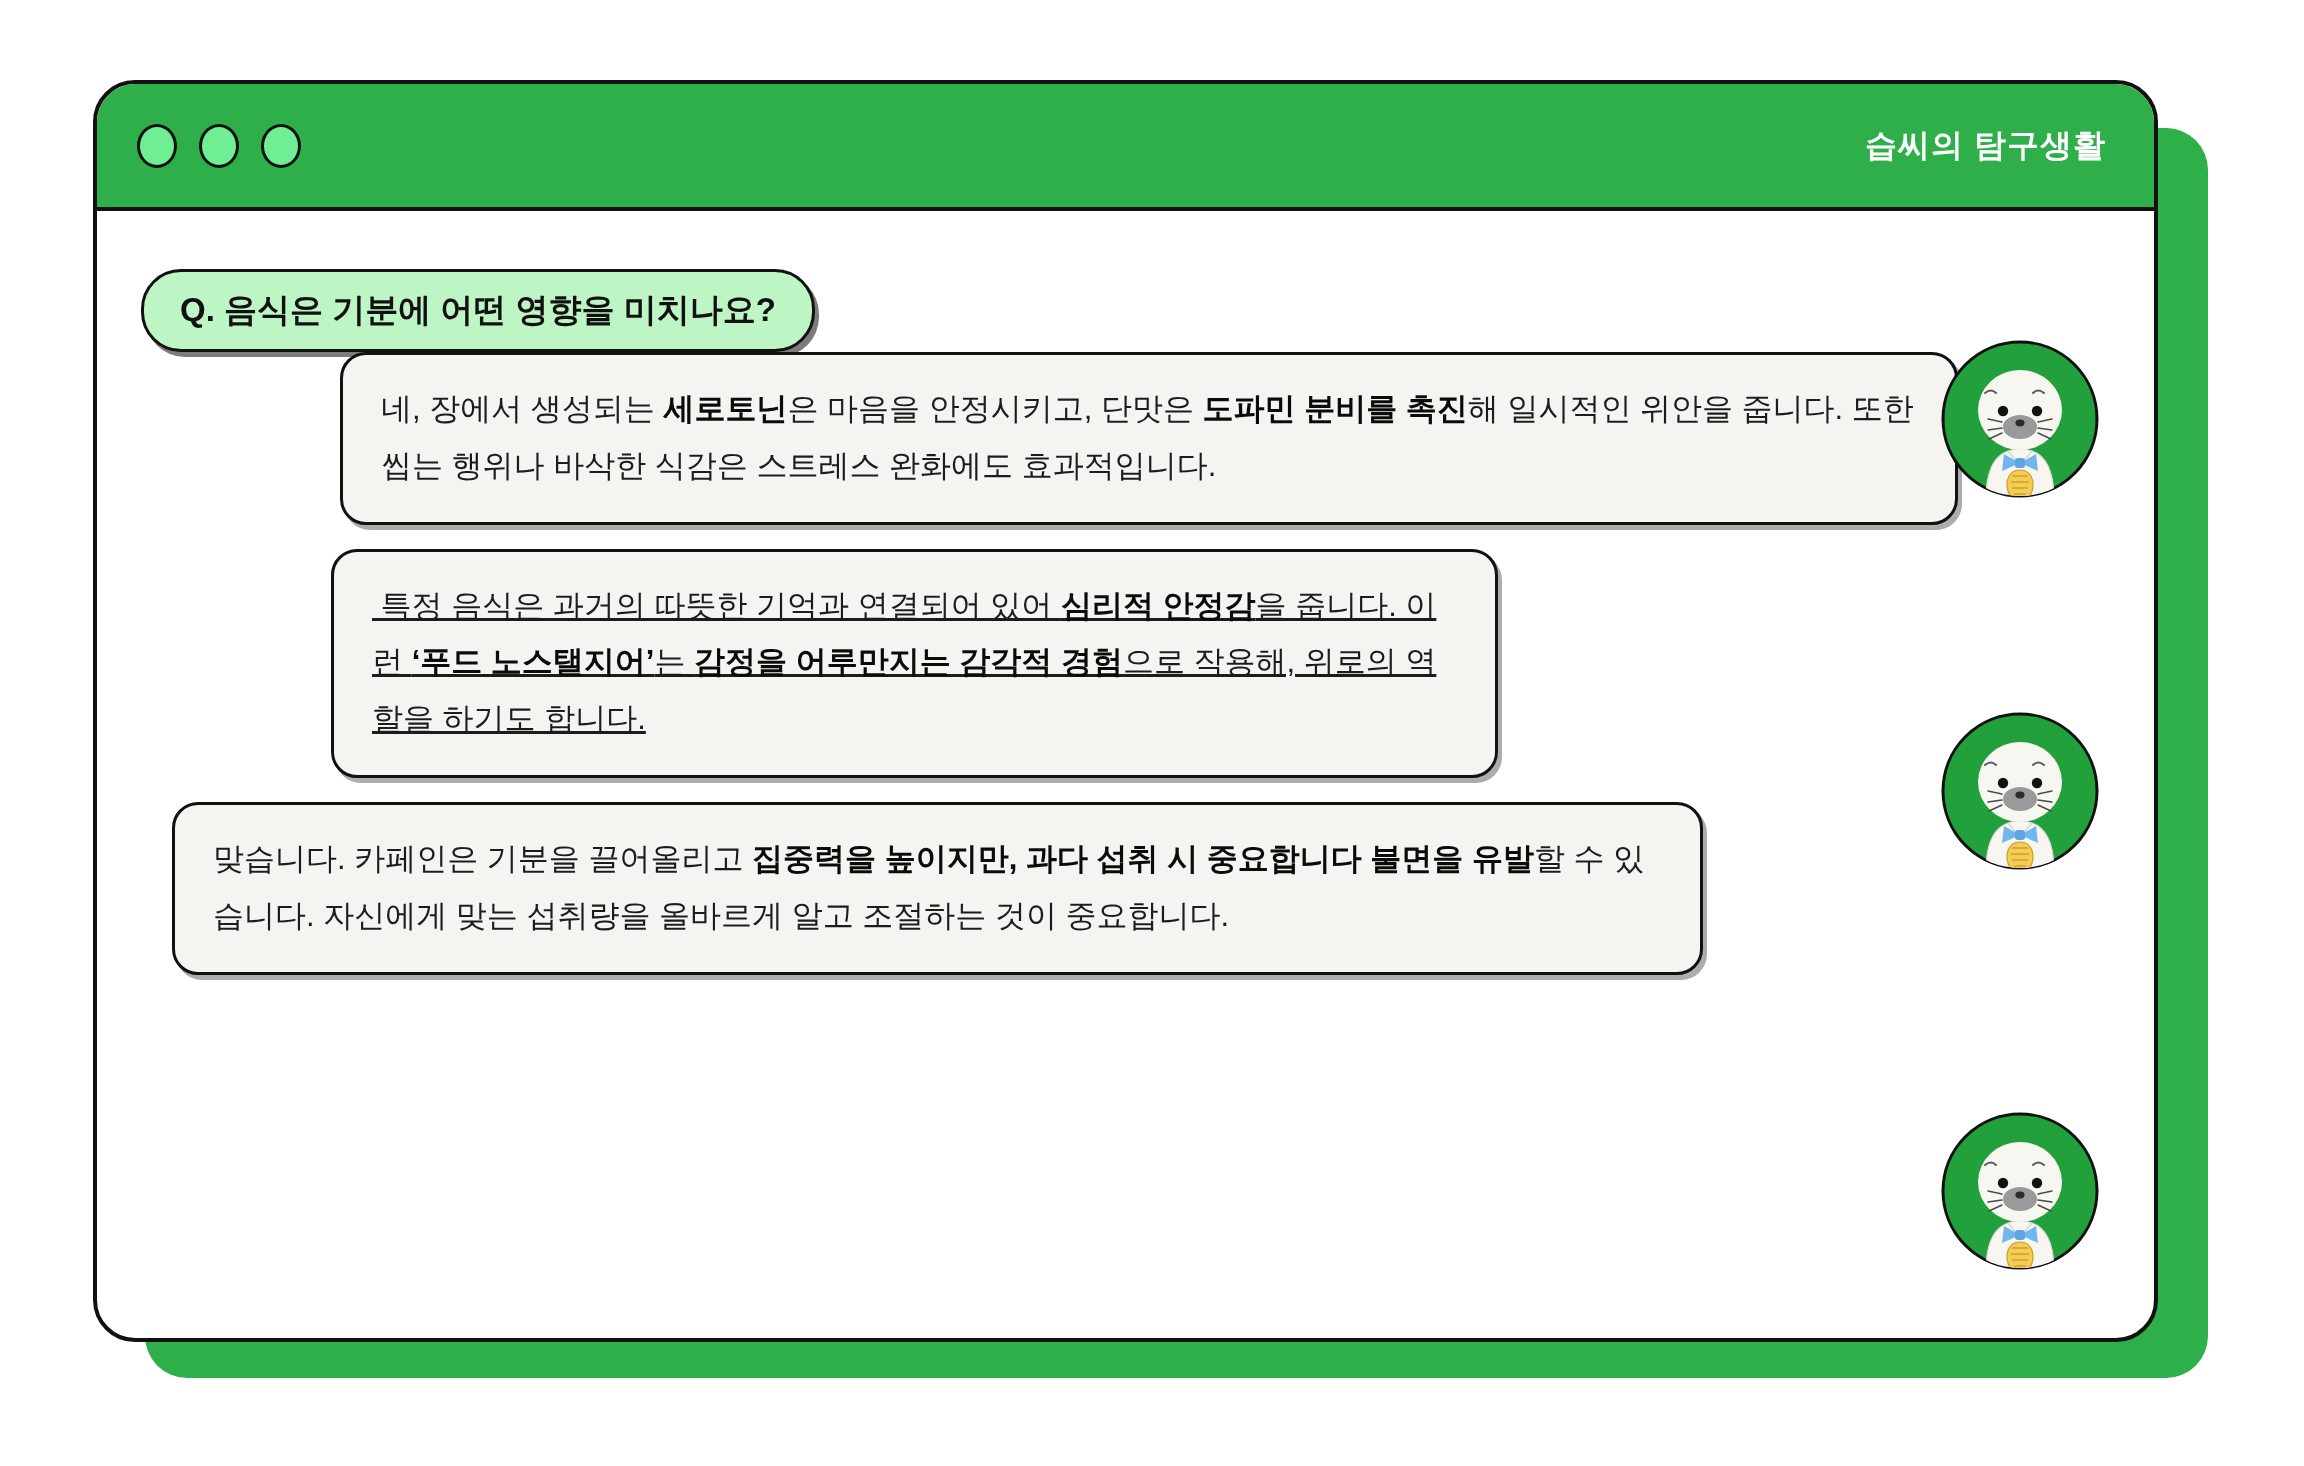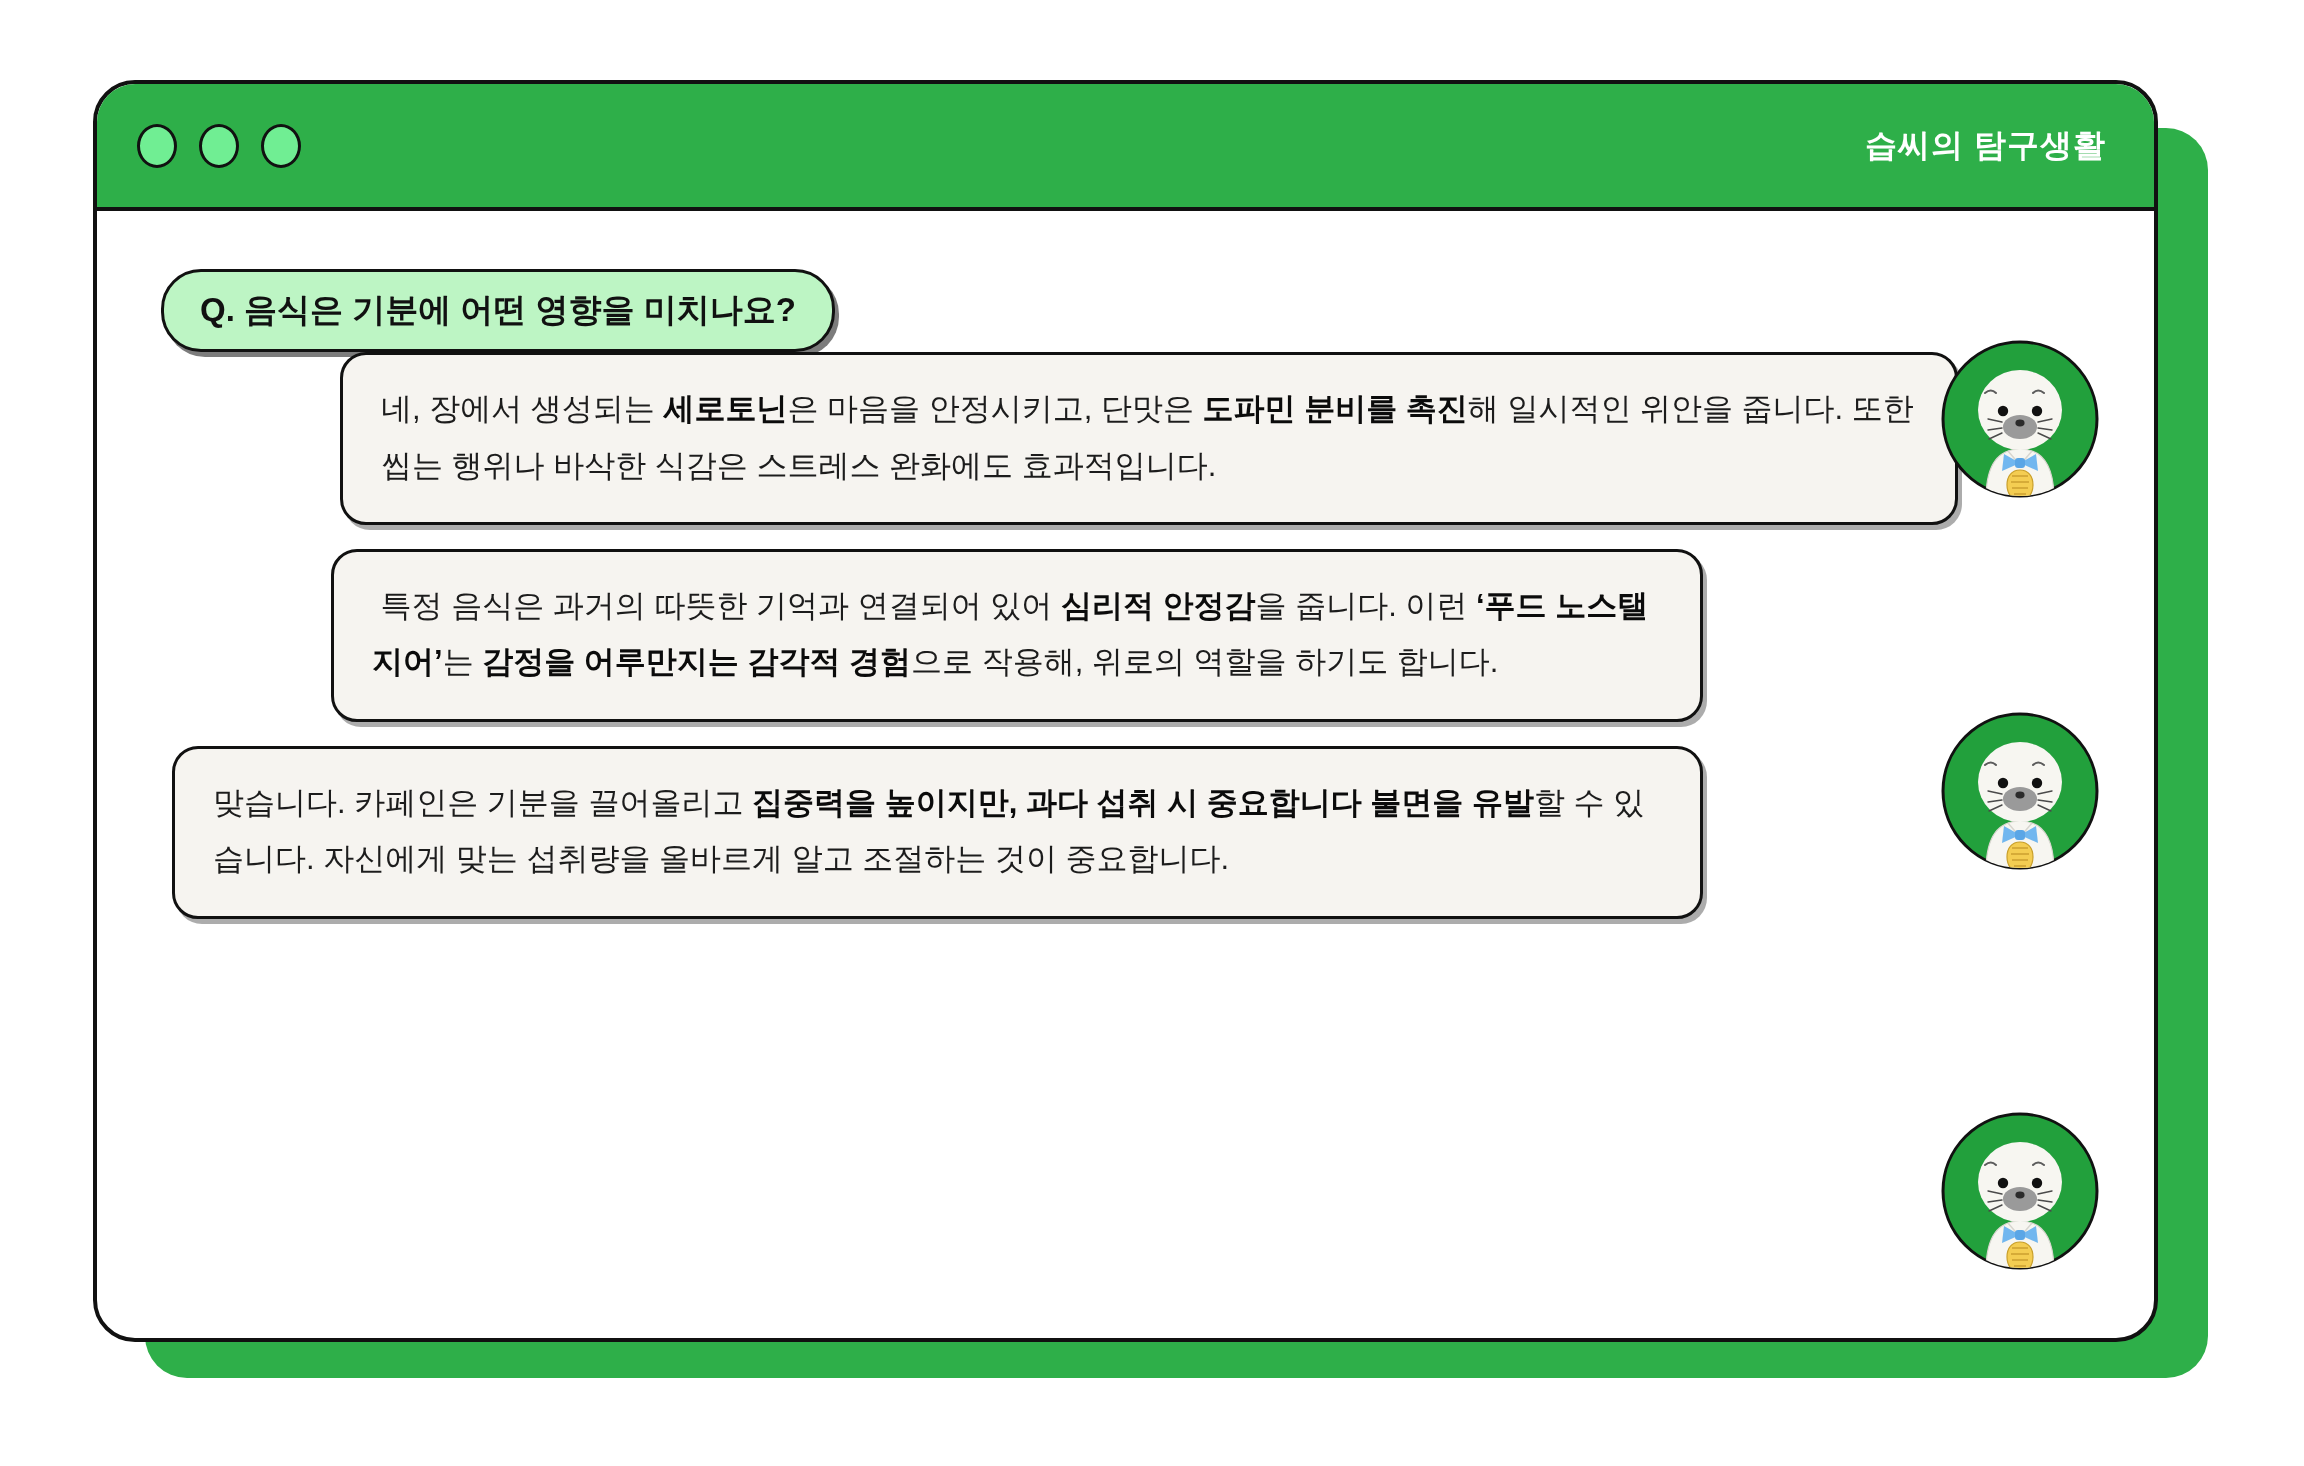--- a/index.html
+++ b/index.html
@@ -88,21 +88,21 @@
     box-sizing: border-box;
   }
 
   .qa-block {
     position: relative;
     margin-bottom: 24px;
   }
 
   
   .question-row {
-    padding-left: 64px;
+    padding-left: 44px;
   }
   .question-bubble {
     display: inline-block;
     background: #bdf5c4;
     border: 3px solid #111111;
     border-radius: 40px;
     padding: 17px 36px 19px 36px;
     font-size: 33px;
     font-weight: 700;
     color: #111111;
@@ -124,21 +124,21 @@
     font-size: 31px;
     color: #1c1c1c;
     line-height: 1.82;
     box-shadow: 4px 5px 0 rgba(17,17,17,0.35);
     box-sizing: border-box;
   }
   .answer-bubble b { font-weight: 700; color: #0b0b0b; }
 
   
   .indent-lg { margin-left: 243px; width: 1618px; }
-  .indent-md { margin-left: 234px; width: 1372px; }
+  .indent-md { margin-left: 234px; width: 1167px; text-decoration: underline; }
   .indent-sm { margin-left: 75px;  width: 1531px; }
 
   
   .avatar {
     position: absolute;
     width: 160px;
     height: 160px;
   }
   .avatar svg { display: block; width: 160px; height: 160px; }
 

